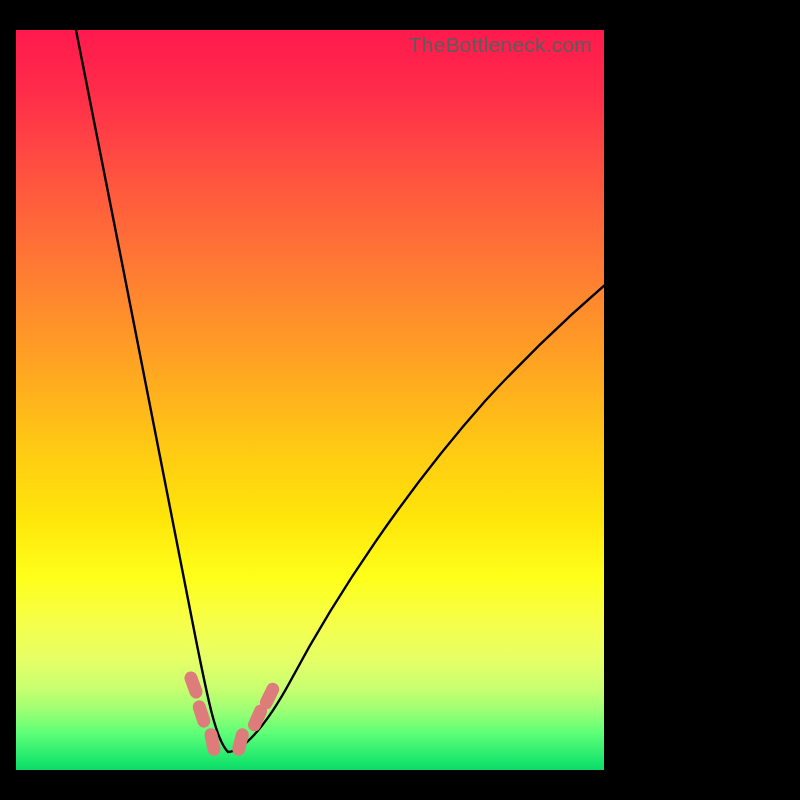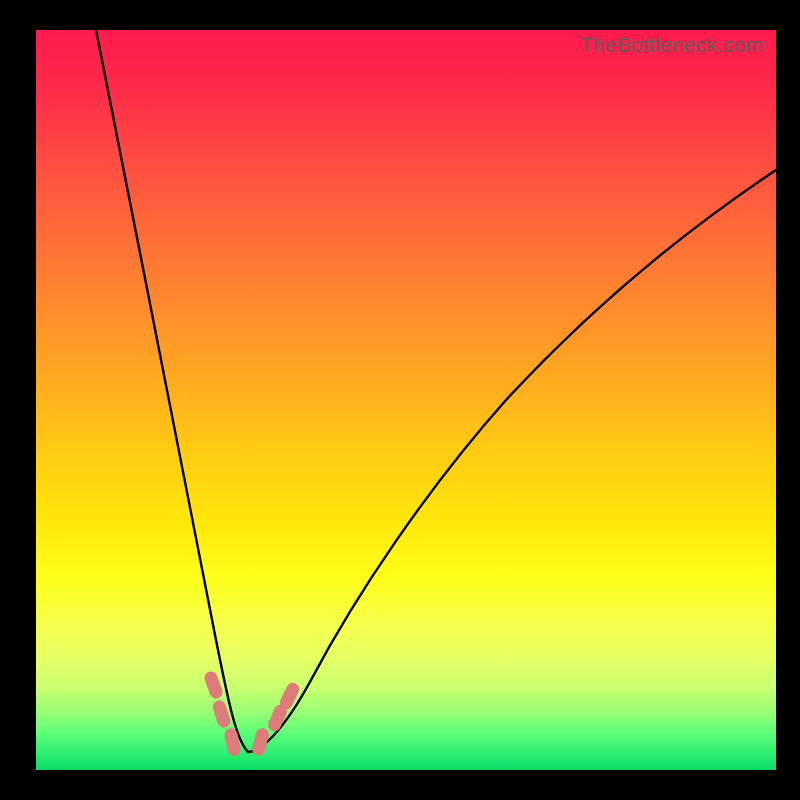--- a/index.html
+++ b/index.html
@@ -5,23 +5,23 @@
   html, body {
     margin: 0;
     padding: 0;
     width: 800px;
     height: 800px;
     background: #000;
     overflow: hidden;
   }
   .frame {
     position: absolute;
-    left: 36px;
+    left: 16px;
     top: 30px;
-    width: 740px;
+    width: 588px;
     height: 740px;
     background: linear-gradient(to bottom,
       #ff1a4d 0%,
       #ff2b4a 8%,
       #ff5440 20%,
       #ff7a33 32%,
       #ffa024 44%,
       #ffc814 56%,
       #ffe60a 66%,
       #feff1a 74%,

